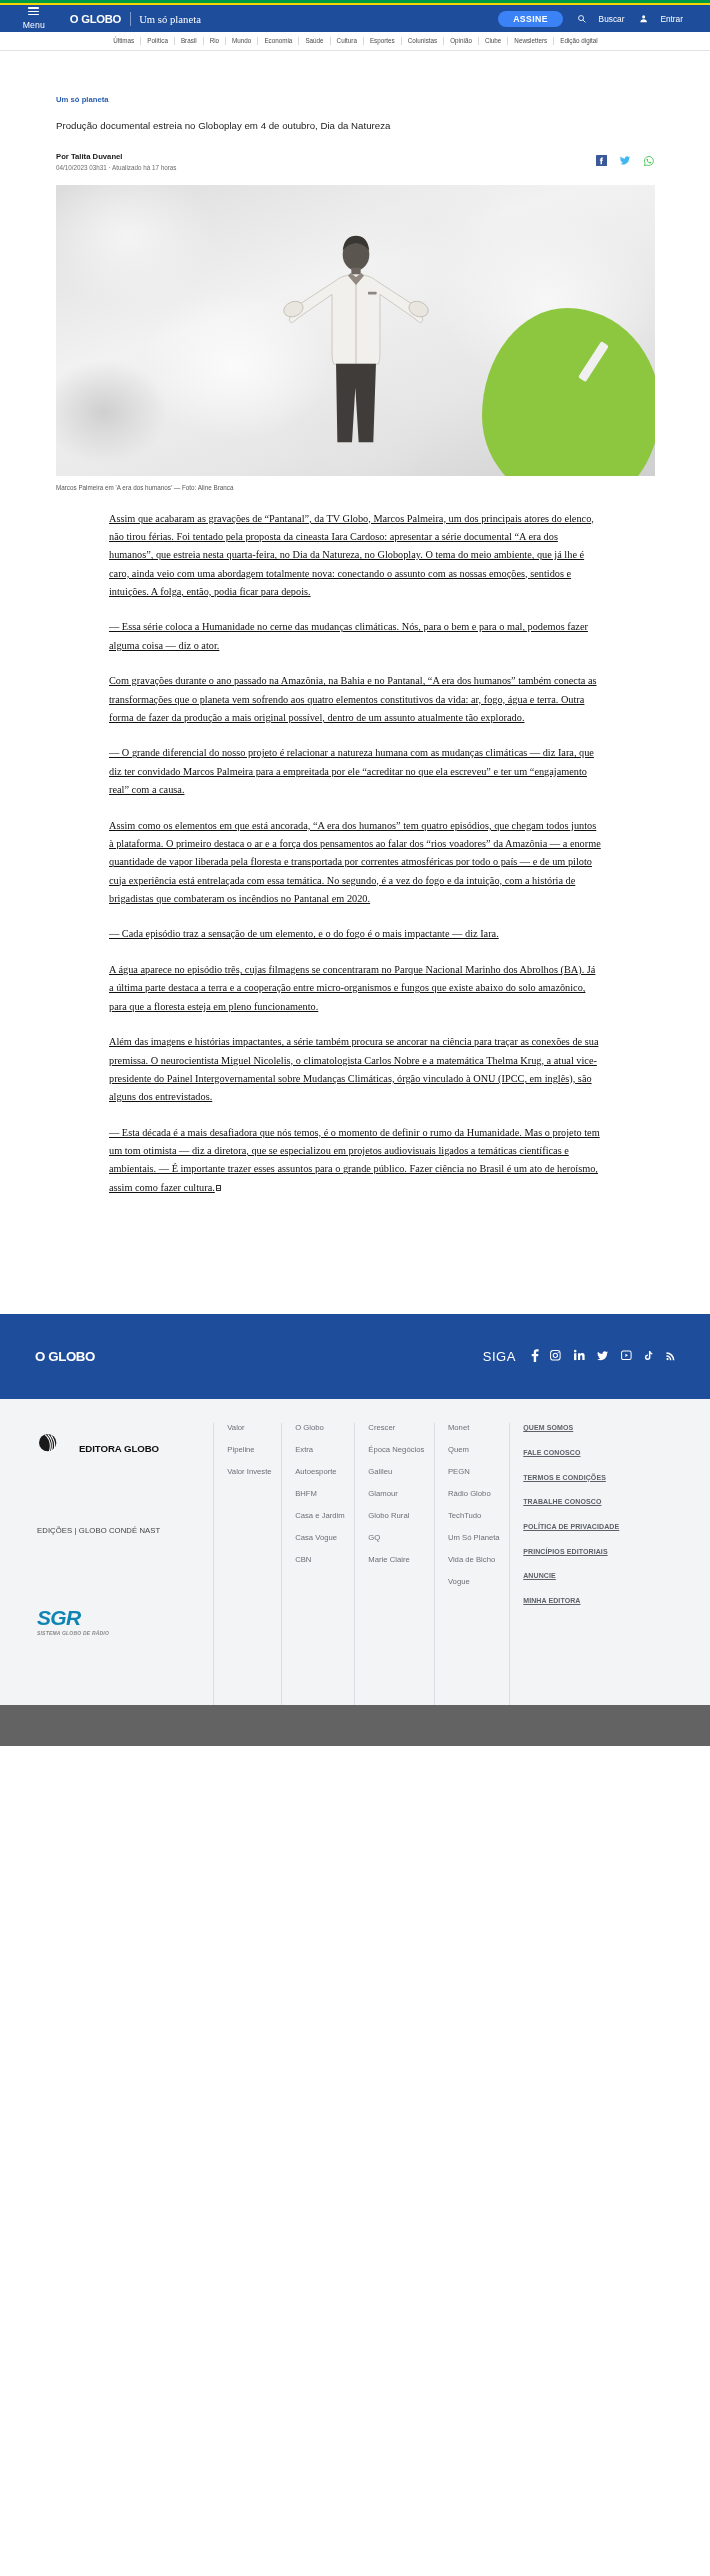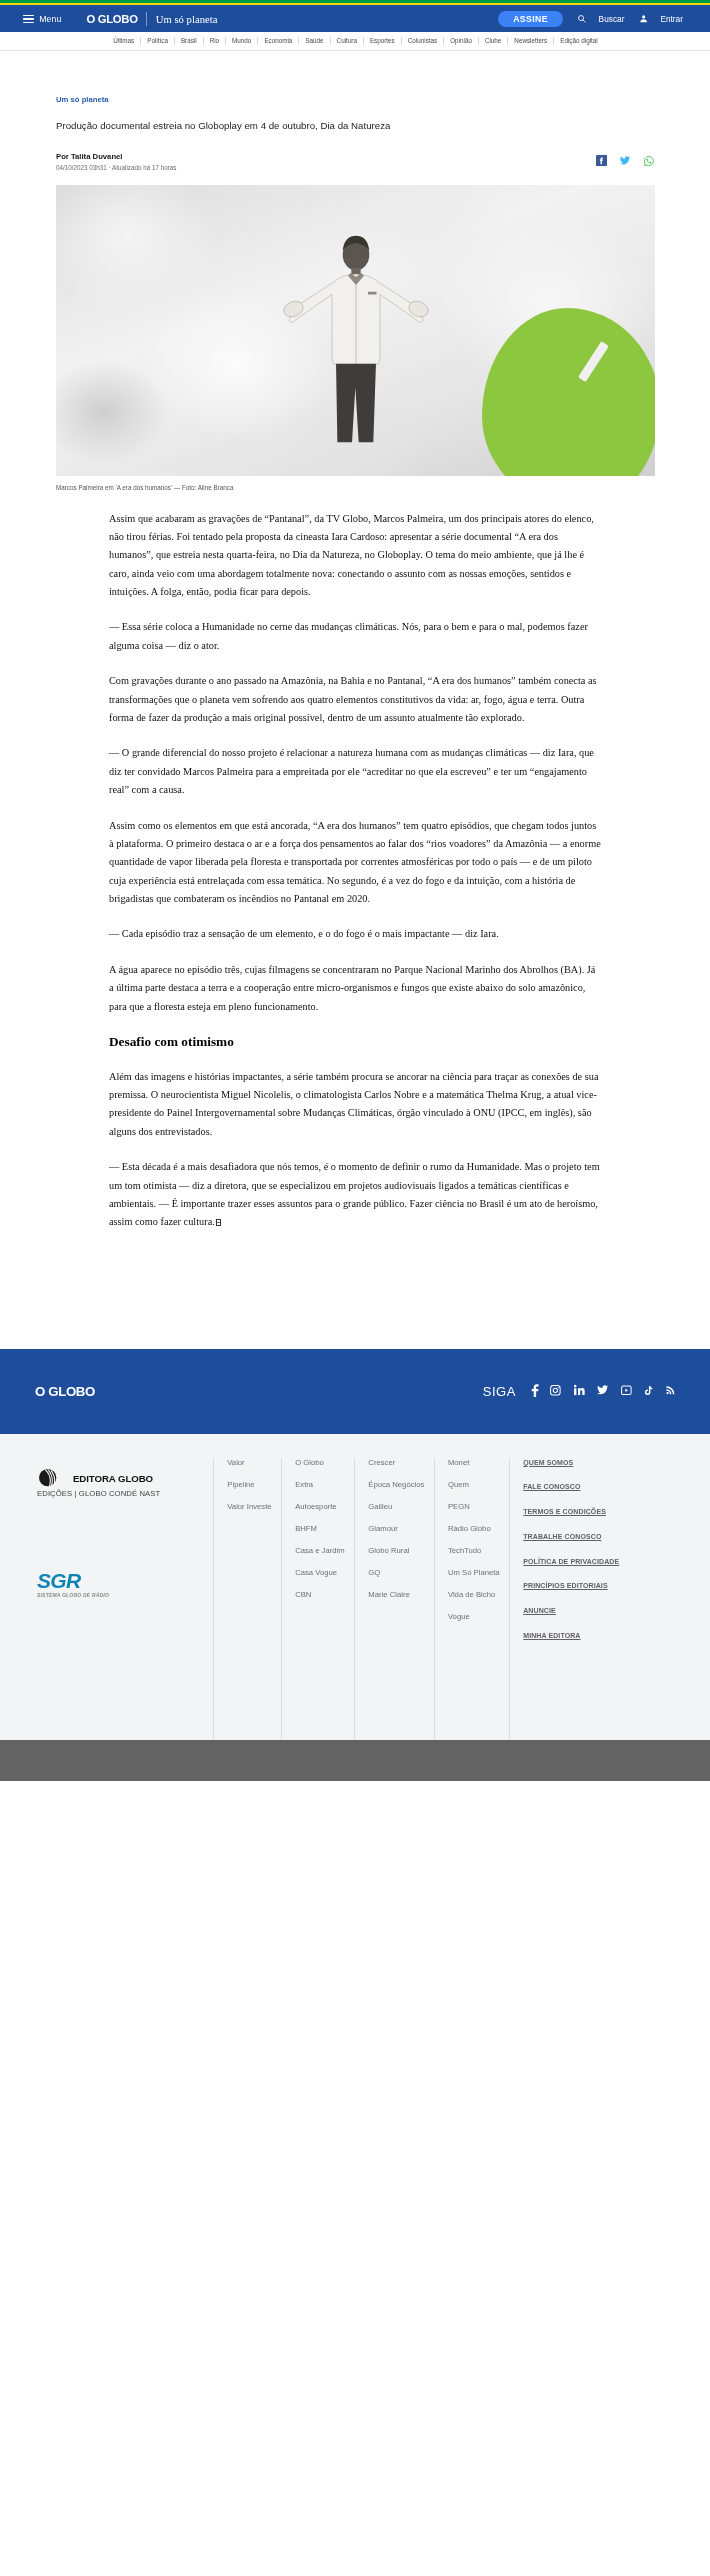--- a/index.html
+++ b/index.html
@@ -23,20 +23,21 @@
     height:27px;
     display:flex;
     align-items:center;
     padding:0 16px;
     position:relative;
   }
   .menu-btn {
     display:flex; align-items:center; gap:5.3px;
     color:#fff; cursor:pointer;
     margin-left:6.7px;
+    flex-direction:column;
   }
   .hamburger { display:flex; flex-direction:column; gap:2px; width:11.3px; }
   .hamburger i { display:block; height:1.3px; background:#fff; border-radius:0.7px; }
   .menu-label { font-size:8.7px; font-weight:400; letter-spacing:0.1px; }
 
   .brand-wrap { display:flex; align-items:center; gap:8.7px; margin-left:25px; }
   .brand-logo {
     color:#fff;
     font-family:"Liberation Sans", sans-serif;
     font-weight:bold;
@@ -184,20 +185,21 @@
 
   
   .body-col { width:493px; margin:0 auto; padding-top:17.3px; }
   .body-col p {
     font-family:"Liberation Serif", serif;
     font-size:10.3px;
     line-height:18.3px;
     color:#111;
     margin:0 0 17.3px 0;
     text-align:left;
+    text-decoration:underline;
   }
   h2.subhead {
     font-family:"Liberation Serif", serif;
     font-weight:bold;
     font-size:13.3px;
     line-height:18.6px;
     margin:12px 0 16px 0;
     color:#000;
   }
   .endmark {
@@ -233,21 +235,21 @@
     background:#f3f4f6;
     padding:24px 0 0 0;
     display:flex;
     min-height:306px;
   }
   .fg-left {
     width:213px;
     padding-left:37px;
     padding-top:9.3px;
   }
-  .eg-logo { display:flex; align-items:center; gap:14px; }
+  .eg-logo { display:flex; align-items:flex-end; gap:20px; margin-bottom:72px; }
   .eg-mark { width:22px; height:22px; position:relative; }
   .eg-text { font-size:9.7px; font-weight:bold; color:#111; letter-spacing:-0.1px; }
   .edicoes { font-size:7.7px; color:#3f3f3f; letter-spacing:0.1px; margin-bottom:72px; }
   .sgr { }
   .sgr-main { font-size:21px; font-weight:bold; font-style:italic; color:#0e84b5; letter-spacing:-0.7px; line-height:21px; }
   .sgr-sub { font-size:5px; font-weight:bold; font-style:italic; color:#8a8a8a; letter-spacing:0.2px; margin-top:1.3px; }
 
   .fg-cols { display:flex; flex:1; }
   .fg-col {
     border-left:0.7px solid #dcdde0;
@@ -404,21 +406,20 @@
     </figure>
 
     <div class="body-col" id="body-col">
         <p>Assim que acabaram as gravações de “Pantanal”, da TV Globo, Marcos Palmeira, um dos principais atores do elenco, não tirou férias. Foi tentado pela proposta da cineasta Iara Cardoso: apresentar a série documental “A era dos humanos”, que estreia nesta quarta-feira, no Dia da Natureza, no Globoplay. O tema do meio ambiente, que já lhe é caro, ainda veio com uma abordagem totalmente nova: conectando o assunto com as nossas emoções, sentidos e intuições. A folga, então, podia ficar para depois.</p>
         <p>— Essa série coloca a Humanidade no cerne das mudanças climáticas. Nós, para o bem e para o mal, podemos fazer alguma coisa — diz o ator.</p>
         <p>Com gravações durante o ano passado na Amazônia, na Bahia e no Pantanal, “A era dos humanos” também conecta as transformações que o planeta vem sofrendo aos quatro elementos constitutivos da vida: ar, fogo, água e terra. Outra forma de fazer da produção a mais original possível, dentro de um assunto atualmente tão explorado.</p>
         <p>— O grande diferencial do nosso projeto é relacionar a natureza humana com as mudanças climáticas — diz Iara, que diz ter convidado Marcos Palmeira para a empreitada por ele “acreditar no que ela escreveu” e ter um “engajamento real” com a causa.</p>
         <p>Assim como os elementos em que está ancorada, “A era dos humanos” tem quatro episódios, que chegam todos juntos à plataforma. O primeiro destaca o ar e a força dos pensamentos ao falar dos “rios voadores” da Amazônia — a enorme quantidade de vapor liberada pela floresta e transportada por correntes atmosféricas por todo o país — e de um piloto cuja experiência está entrelaçada com essa temática. No segundo, é a vez do fogo e da intuição, com a história de brigadistas que combateram os incêndios no Pantanal em 2020.</p>
         <p>— Cada episódio traz a sensação de um elemento, e o do fogo é o mais impactante — diz Iara.</p>
         <p>A água aparece no episódio três, cujas filmagens se concentraram no Parque Nacional Marinho dos Abrolhos (BA). Já a última parte destaca a terra e a cooperação entre micro-organismos e fungos que existe abaixo do solo amazônico, para que a floresta esteja em pleno funcionamento.</p>
-        <h2 class="subhead">Desafio com otimismo</h2>
         <p>Além das imagens e histórias impactantes, a série também procura se ancorar na ciência para traçar as conexões de sua premissa. O neurocientista Miguel Nicolelis, o climatologista Carlos Nobre e a matemática Thelma Krug, a atual vice-presidente do Painel Intergovernamental sobre Mudanças Climáticas, órgão vinculado à ONU (IPCC, em inglês), são alguns dos entrevistados.</p>
         <p><span>— Esta década é a mais desafiadora que nós temos, é o momento de definir o rumo da Humanidade. Mas o projeto tem um tom otimista — diz a diretora, que se especializou em projetos audiovisuais ligados a temáticas científicas e ambientais. — É importante trazer esses assuntos para o grande público. Fazer ciência no Brasil é um ato de heroísmo, assim como fazer cultura.</span><span class="endmark"></span></p>
       </div>
 
     <div class="article-tail"></div>
   </article>
 </div>
 
 <footer class="footer-blue">
   <span class="brand-logo">O GLOBO</span>

